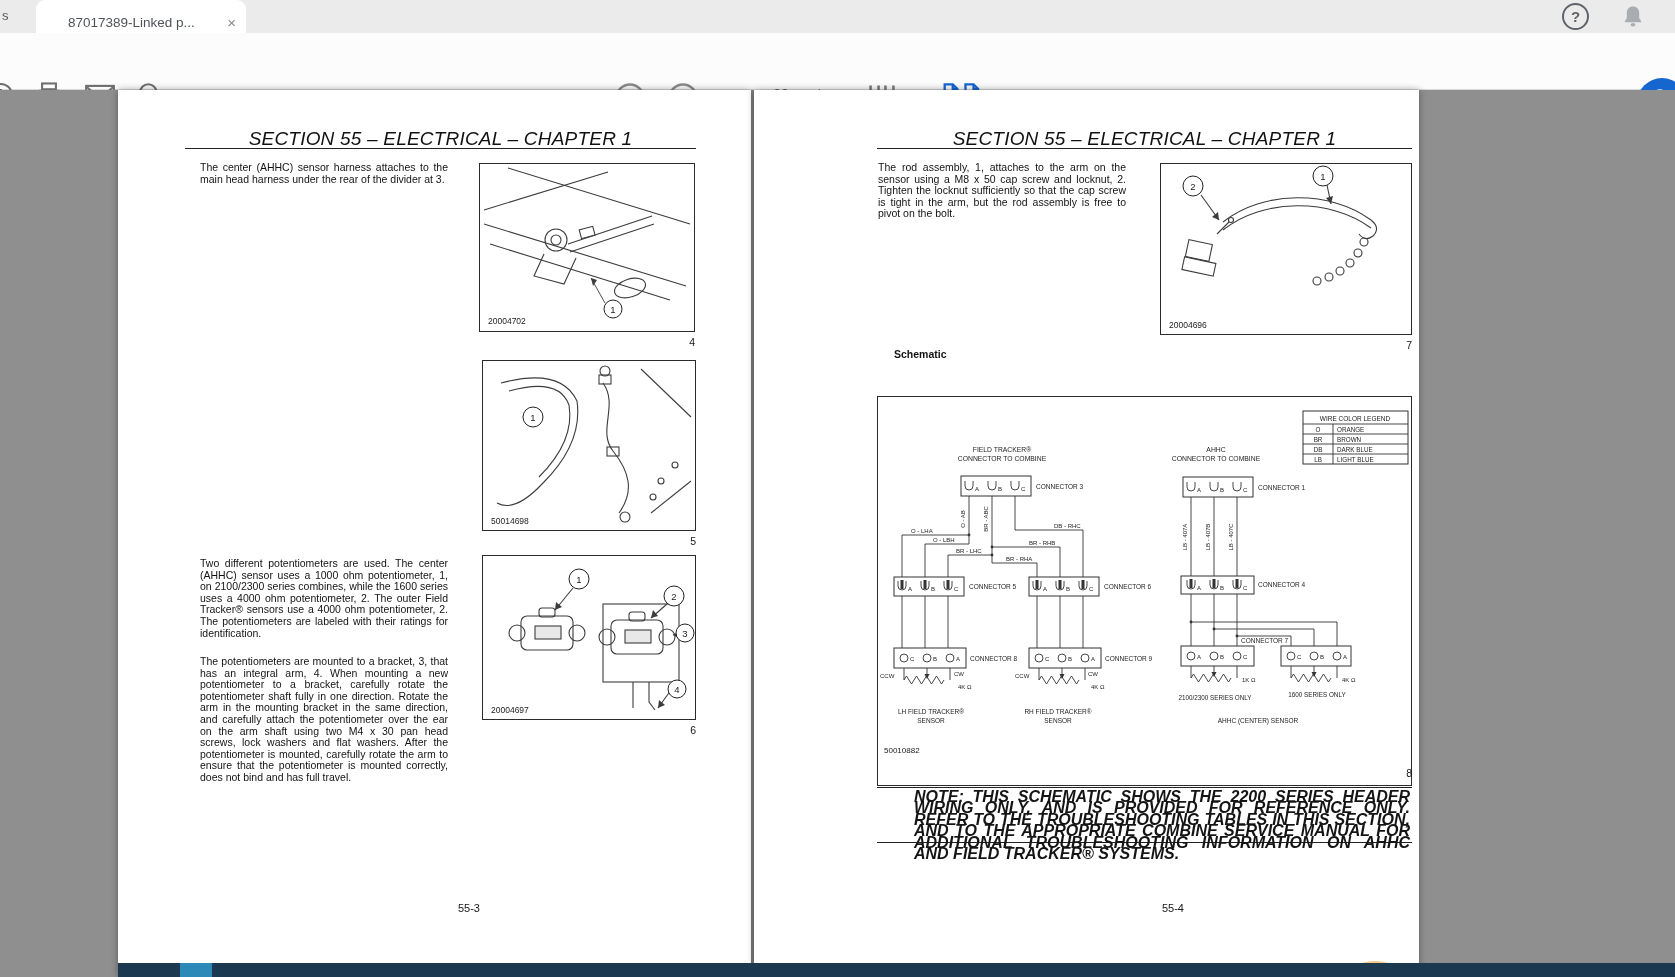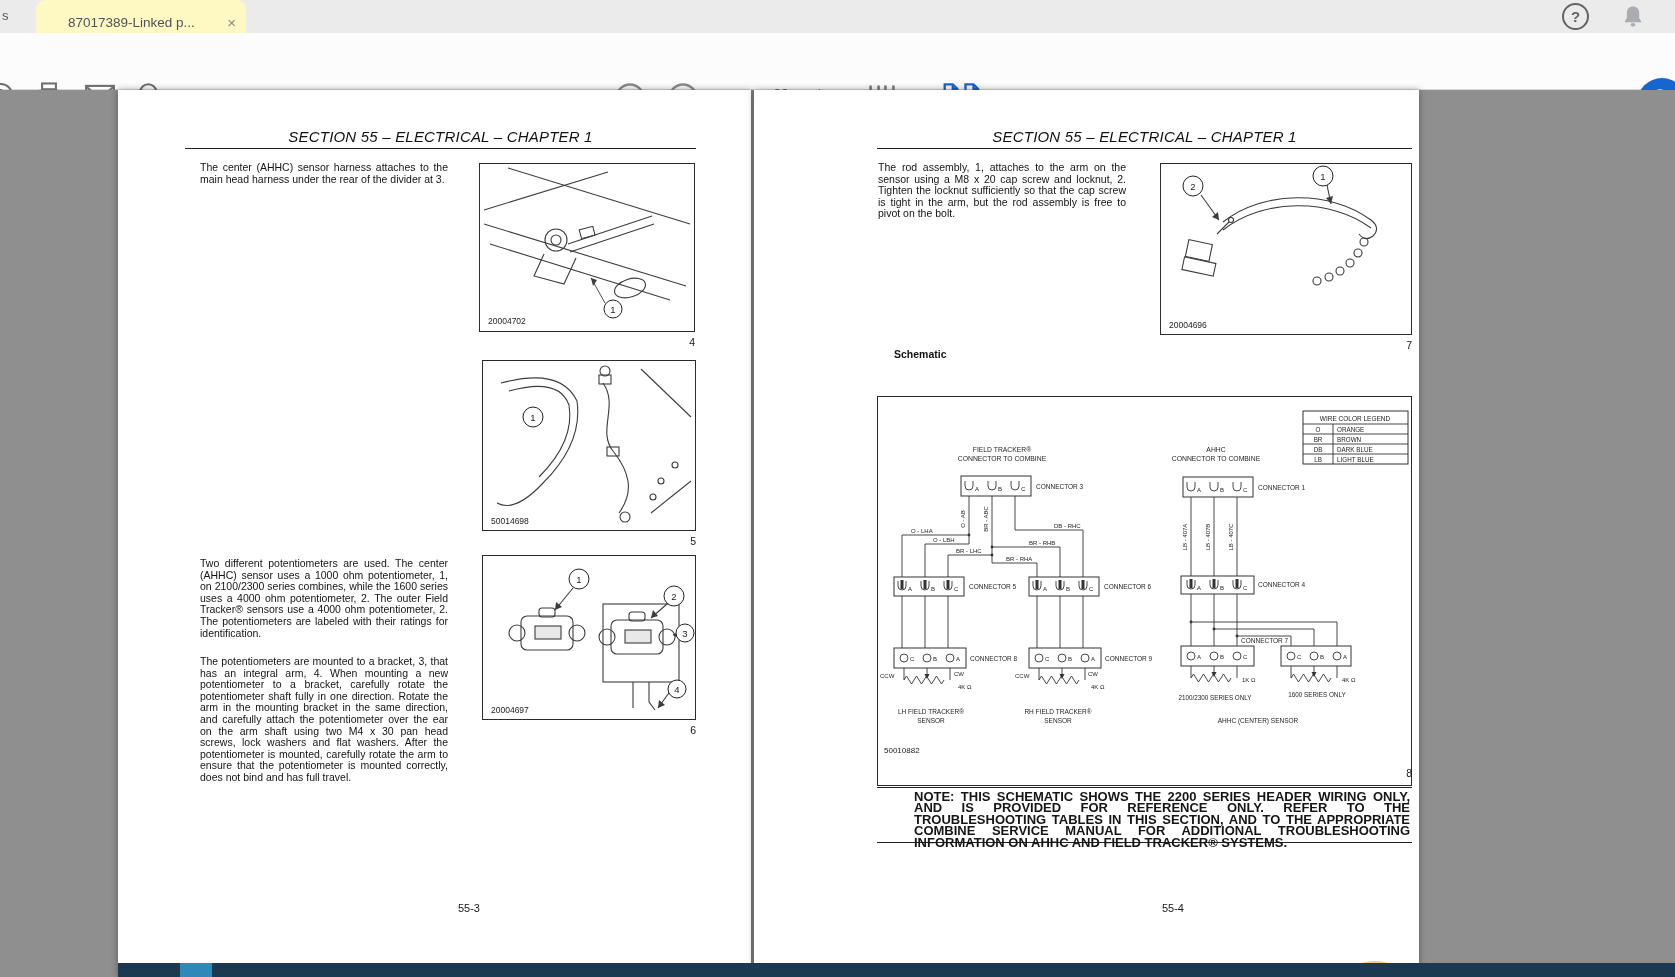--- a/index.html
+++ b/index.html
@@ -3,21 +3,21 @@
 <meta charset="utf-8">
 <style>
   * { margin:0; padding:0; box-sizing:border-box; }
   html,body { width:1675px; height:977px; overflow:hidden;
     font-family:"Liberation Sans", sans-serif; }
   .screen { position:relative; width:1675px; height:977px; background:#8f8f8f; overflow:hidden; }
 
   
   .tabbar { position:absolute; left:0; top:0; width:1675px; height:33px; background:#ebebeb; }
   .partial-tab { position:absolute; left:2px; top:8px; font-size:13px; color:#5a5a5a; cursor:pointer; }
-  .tab { position:absolute; left:36px; top:0; width:210px; height:33px; background:#fef9c3;
+  .tab { position:absolute; left:36px; top:0; width:210px; height:33px; background:#ffffff;
          border-radius:9px 9px 0 0; display:flex; align-items:center; padding:12px 10px 0 32px; }
   .tab-label { font-size:13.5px; color:#4f5358; white-space:nowrap; overflow:hidden; flex:1; }
   .tab-close { font-size:15px; color:#8a8a8a; margin-left:8px; cursor:pointer; line-height:1; }
   .help-btn { position:absolute; left:1562px; top:3px; width:27px; height:27px; border:2.5px solid #606468;
               border-radius:50%; display:flex; align-items:center; justify-content:center;
               font-size:15px; font-weight:bold; color:#606468; cursor:pointer; }
   .bellwrap { position:absolute; left:1618px; top:3px; width:30px; height:28px; cursor:pointer; }
 
   
   .toolbar { position:absolute; left:0; top:33px; width:1675px; height:57px; background:#fcfcfc;
@@ -29,31 +29,31 @@
   .pagecount { position:absolute; left:816px; top:54px; font-size:14.5px; color:#6b6b6b; }
   .avatar { position:absolute; left:1637px; top:45px; width:50px; height:50px; border-radius:50%;
             background:#1666d0; cursor:pointer; overflow:hidden; }
 
   
   .viewer { position:absolute; left:0; top:90px; width:1675px; height:887px; background:#8f8f8f; }
   .page { position:absolute; top:0; background:#ffffff; box-shadow:0 0 7px rgba(0,0,0,.38); color:#141414; }
   .page-left  { left:118px; width:633px; height:887px; }
   .page-right { left:754px; width:665px; height:887px; }
 
-  .ph { position:absolute; font-style:italic; font-size:15px; letter-spacing:.2px; color:#111;
+  .ph { position:absolute; font-style:italic; font-size:19px; letter-spacing:.2px; color:#111;
         text-align:center; white-space:nowrap; }
   .hrule { position:absolute; height:0; border-top:1.4px solid #222; }
   .body { position:absolute; width:248px; font-size:10.5px; line-height:11.6px; text-align:justify; color:#131313; }
   .figbox { position:absolute; border:1px solid #2b2b2b; background:#fff; }
   .fignum { position:absolute; font-size:10.5px; color:#161616; text-align:right; width:40px; }
   .pfoot { position:absolute; font-size:11px; color:#161616; width:80px; text-align:right; }
   .schem-label { position:absolute; font-size:10.5px; font-weight:bold; color:#131313;padding-left:16px; }
   .noteblock { position:absolute; left:123px; top:697px; width:535px; height:56px;
                border-top:1.3px solid #222; border-bottom:1.3px solid #222; padding:3px 2px 0 37px; }
-  .notetext { font-size:13px; line-height:11.4px; font-weight:bold;
+  .notetext { font-size:16px; line-height:11.4px; font-style:italic; font-weight:bold;
               text-align:justify; color:#151515; }
 
   svg text { font-family:"Liberation Sans", sans-serif; fill:#1c1c1c; }
   .figart  { stroke:#3c3c3c; stroke-width:1.1; fill:none; }
   .schline { stroke:#333; stroke-width:0.9; fill:none; }
   .schbox  { stroke:#333; stroke-width:1; fill:none; }
 
   
   .wm-circle { position:absolute; left:1328px; top:871px; width:94px; height:94px; border-radius:50%;
                background:rgba(246,199,121,.93); }
@@ -234,21 +234,21 @@
       </div>
       <div class="fignum" style="left:538px; top:634px;">6</div>
 
       <div class="pfoot" style="left:282px; top:812px;">55-3</div>
     </div>
 
     <div class="page page-right">
       <div class="ph" style="left:123px; top:38px; width:535px;">SECTION 55 – ELECTRICAL – CHAPTER 1</div>
       <div class="hrule" style="left:123px; top:58px; width:535px;"></div>
 
-      <p class="body" style="left:124px; top:72px;">The rod assembly, 1, attaches to the arm on the sensor using a M8 x 20 cap screw and locknut, 2. Tighten the locknut sufficiently so that the cap screw is tight in the arm, but the rod assembly is free to pivot on the bolt.</p>
+      <p class="body" style="left:124px; top:72px;">The rod assembly, 1, attaches to the arm on the sensor using a M8 x 50 cap screw and locknut, 2. Tighten the locknut sufficiently so that the cap screw is tight in the arm, but the rod assembly is free to pivot on the bolt.</p>
 
       <div class="figbox" style="left:406px; top:73px; width:252px; height:172px;">
         <svg width="250" height="170" viewBox="0 0 250 170">
           <g class="figart">
             <path d="M62,58 C102,26 170,26 210,56"></path>
             <path d="M62,66 C102,34 170,34 210,64"></path>
             <path d="M210,56 q10,8 2,16 q-8,6 -14,-2"></path>
             <circle cx="203" cy="78" r="4"></circle>
               <circle cx="197" cy="89" r="4"></circle>
             <circle cx="189" cy="99" r="4"></circle>

